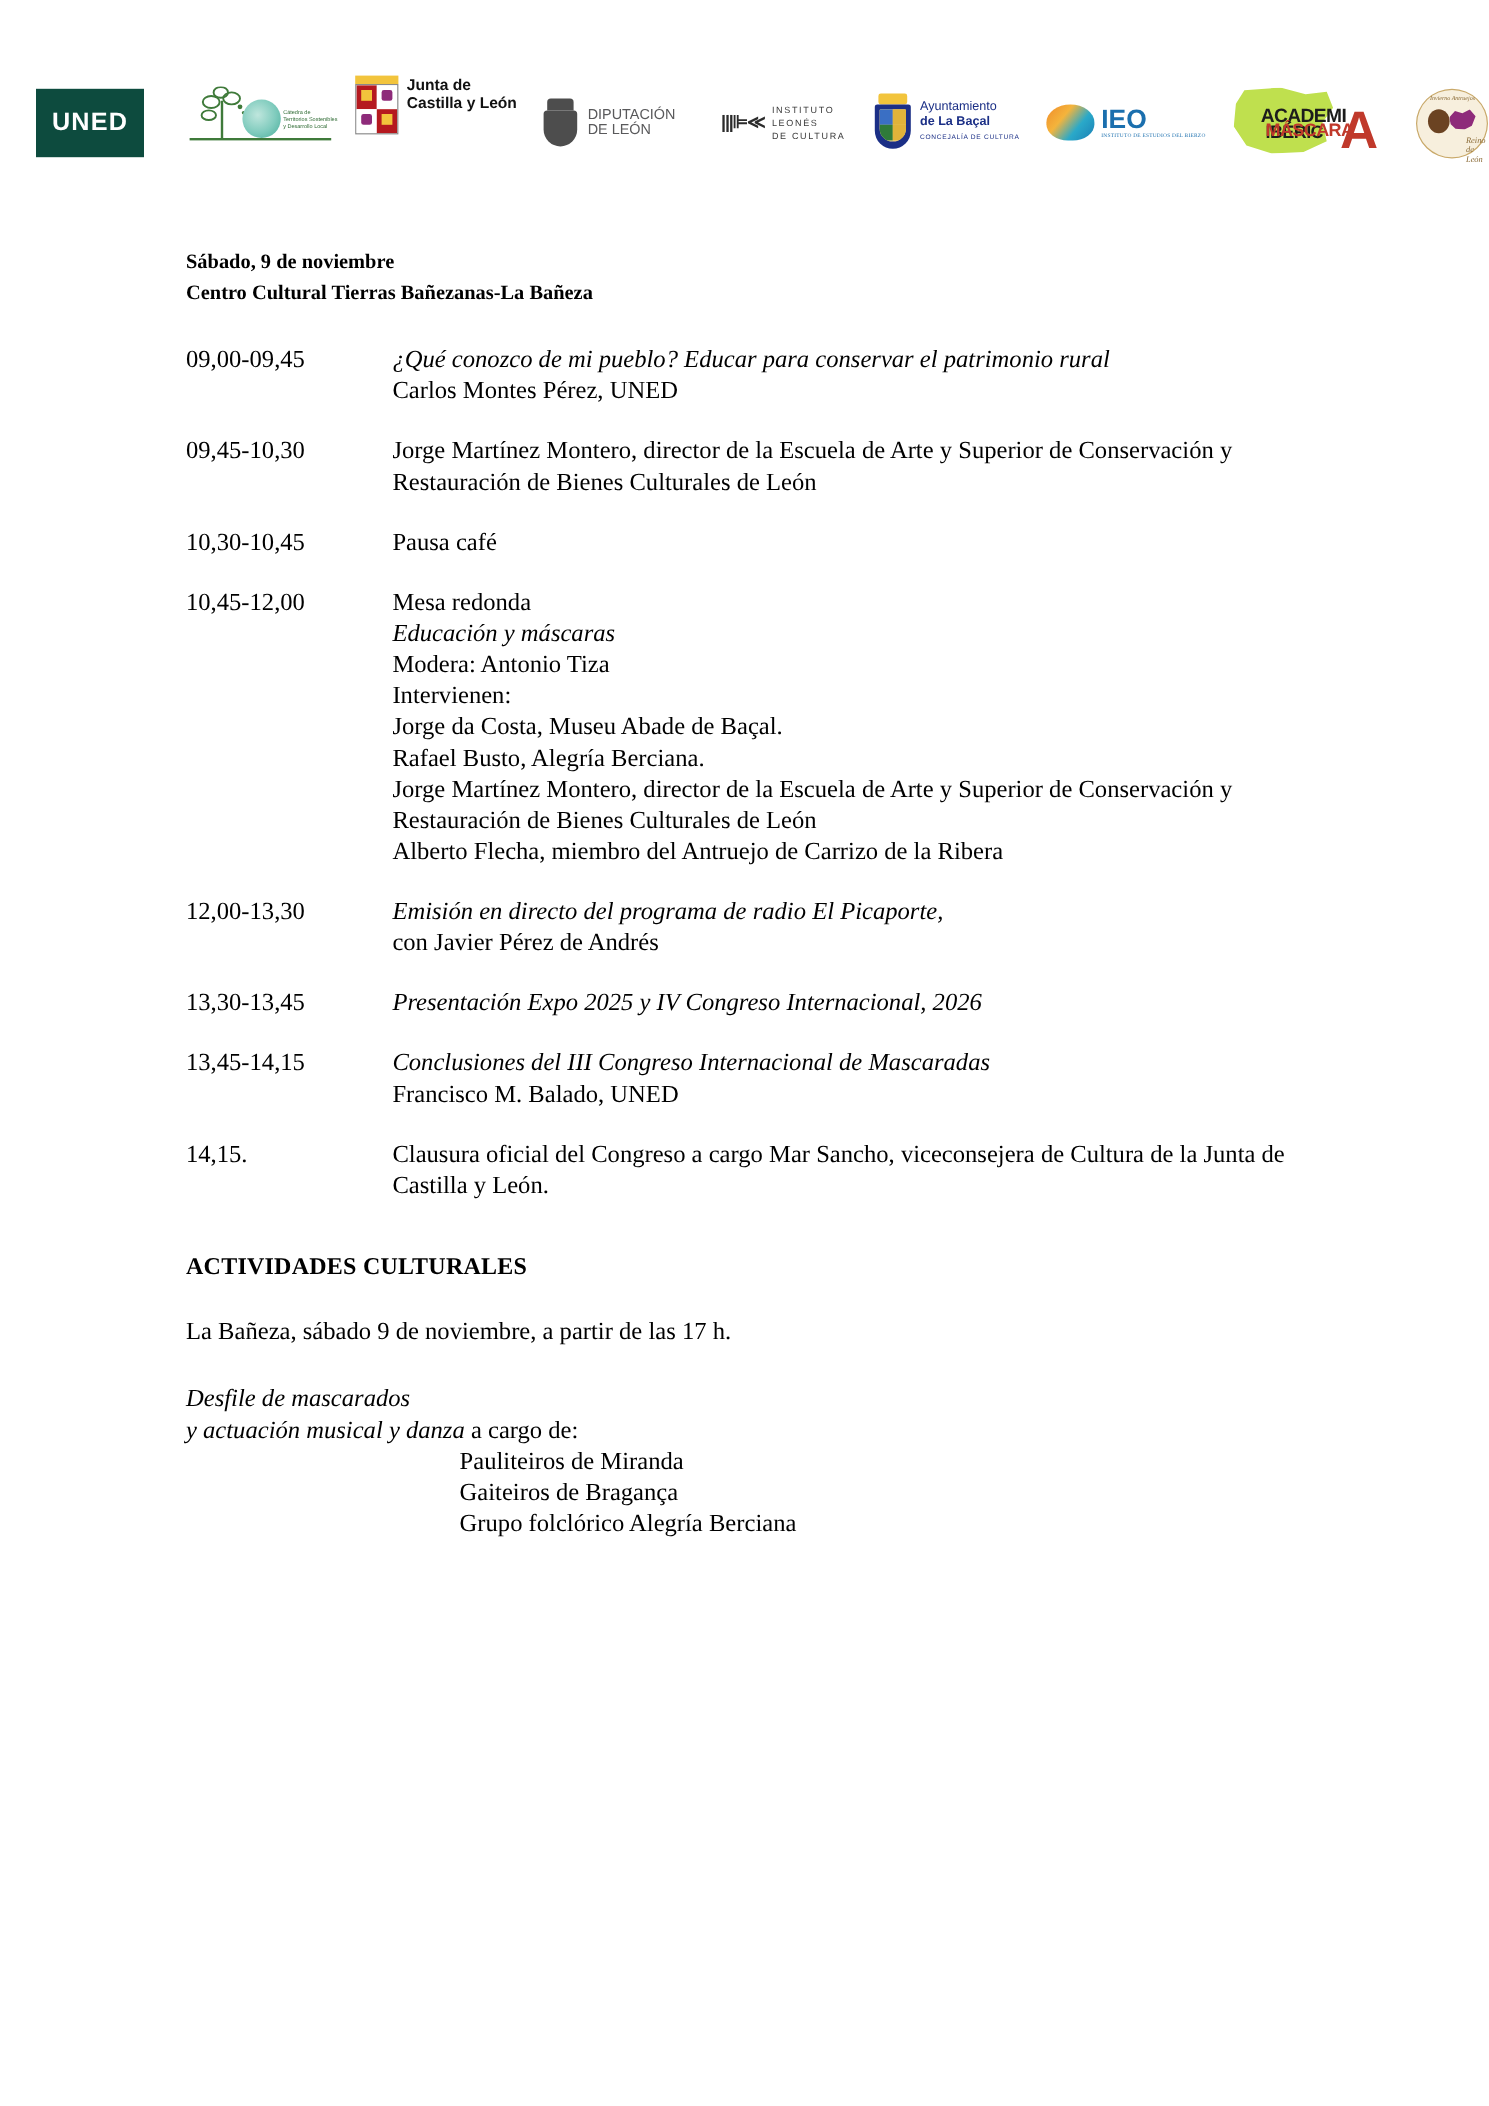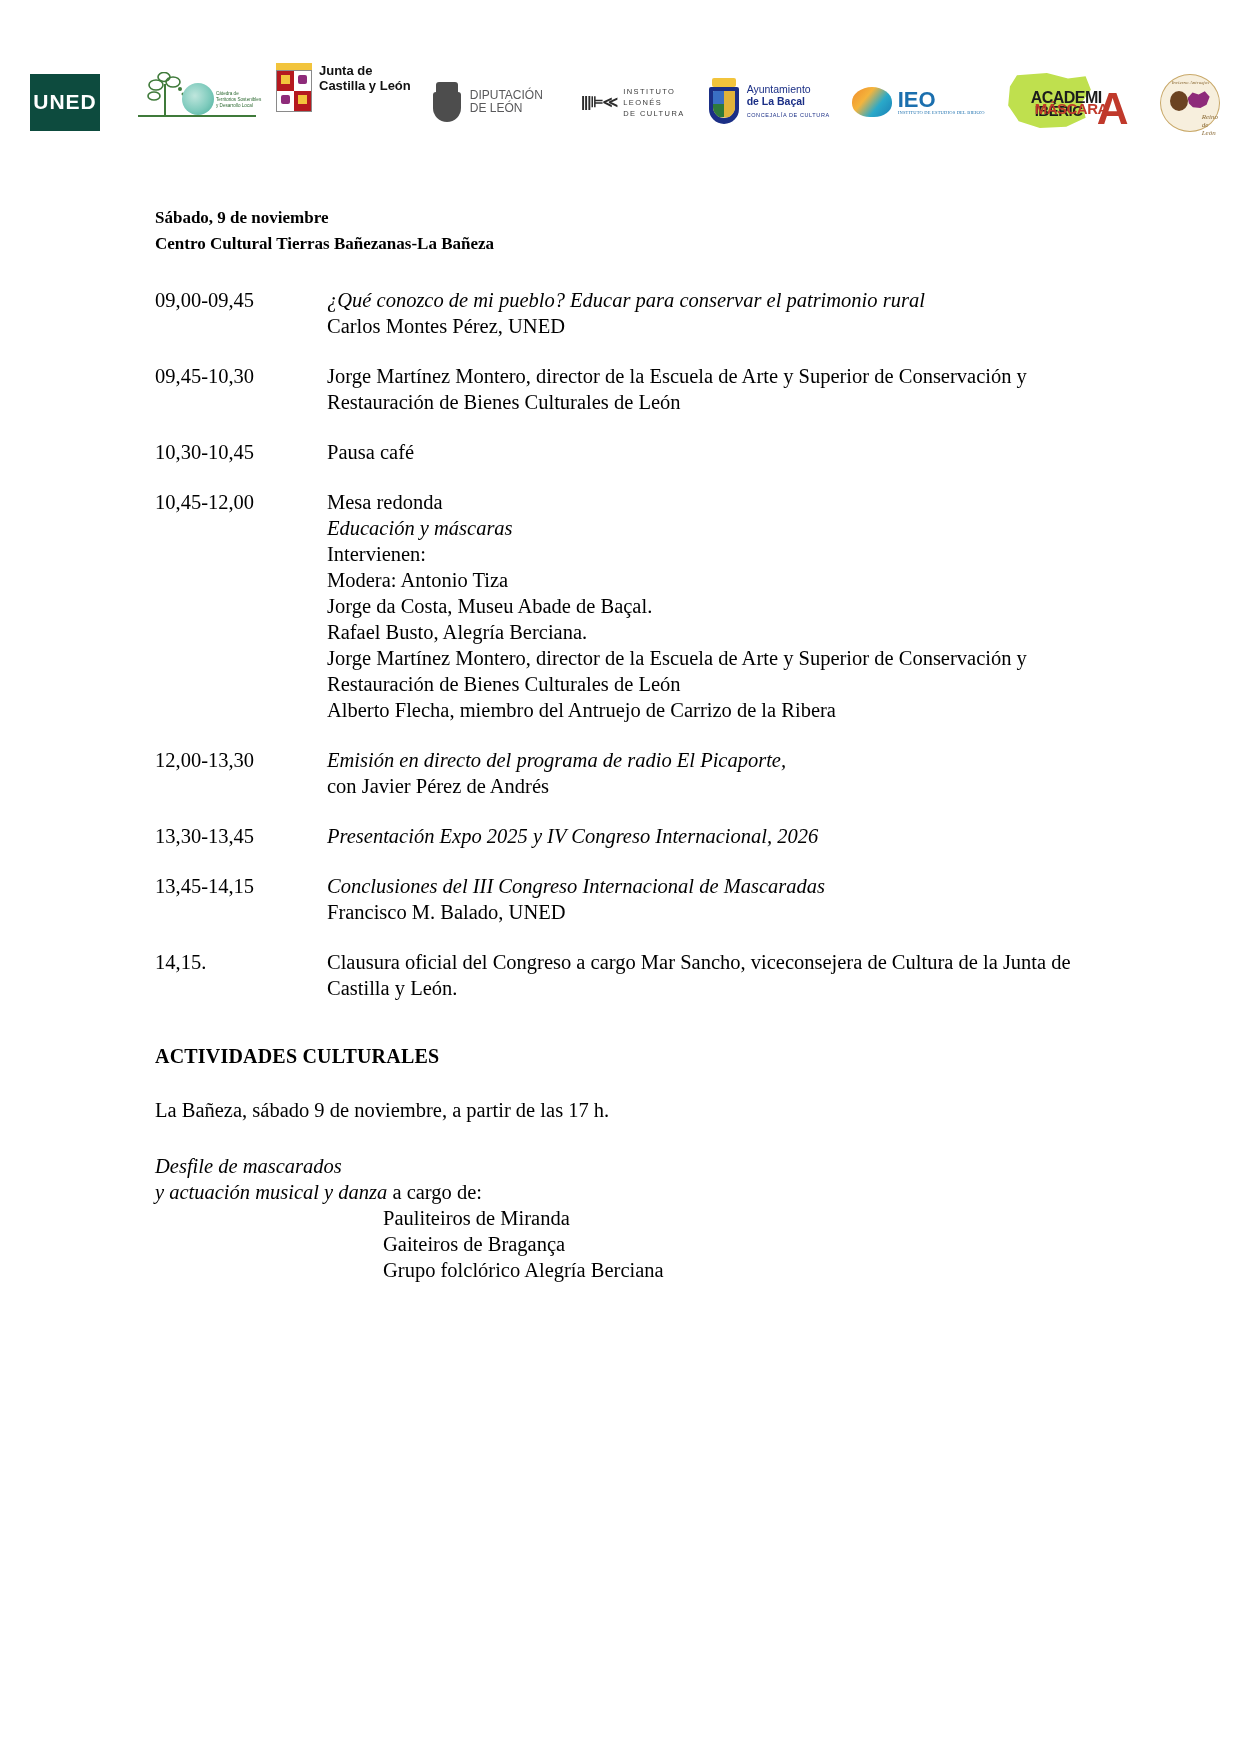--- a/index.html
+++ b/index.html
@@ -34,21 +34,21 @@
   .logo {
     display: flex;
     align-items: center;
     justify-content: center;
     flex: none;
     height: 78px;
   }
 
   
   .logo-uned {
-    width: 70px;
+    width: 90px;
     height: 57px;
     background: #0d4b3e;
     color: #ffffff;
     font-family: "Liberation Sans", sans-serif;
     font-weight: 700;
     font-size: 21px;
     letter-spacing: 1px;
     display: flex;
     align-items: center;
     justify-content: center;
@@ -560,22 +560,22 @@
         <div class="time">10,30-10,45</div>
         <div class="content">
           <div>Pausa café</div>
         </div>
       </div>
       <div class="row">
         <div class="time">10,45-12,00</div>
         <div class="content">
           <div>Mesa redonda</div>
           <div class="it">Educación y máscaras</div>
+          <div>Modera: Antonio Tiza</div>
           <div>Intervienen:</div>
-          <div>Modera: Antonio Tiza</div>
           <div>Jorge da Costa, Museu Abade de Baçal.</div>
           <div>Rafael Busto, Alegría Berciana.</div>
           <div>Jorge Martínez Montero, director de la Escuela de Arte y Superior de Conservación y Restauración de Bienes Culturales de León</div>
           <div>Alberto Flecha, miembro del Antruejo de Carrizo de la Ribera</div>
         </div>
       </div>
       <div class="row">
         <div class="time">12,00-13,30</div>
         <div class="content">
           <div class="it">Emisión en directo del programa de radio El Picaporte,</div>

